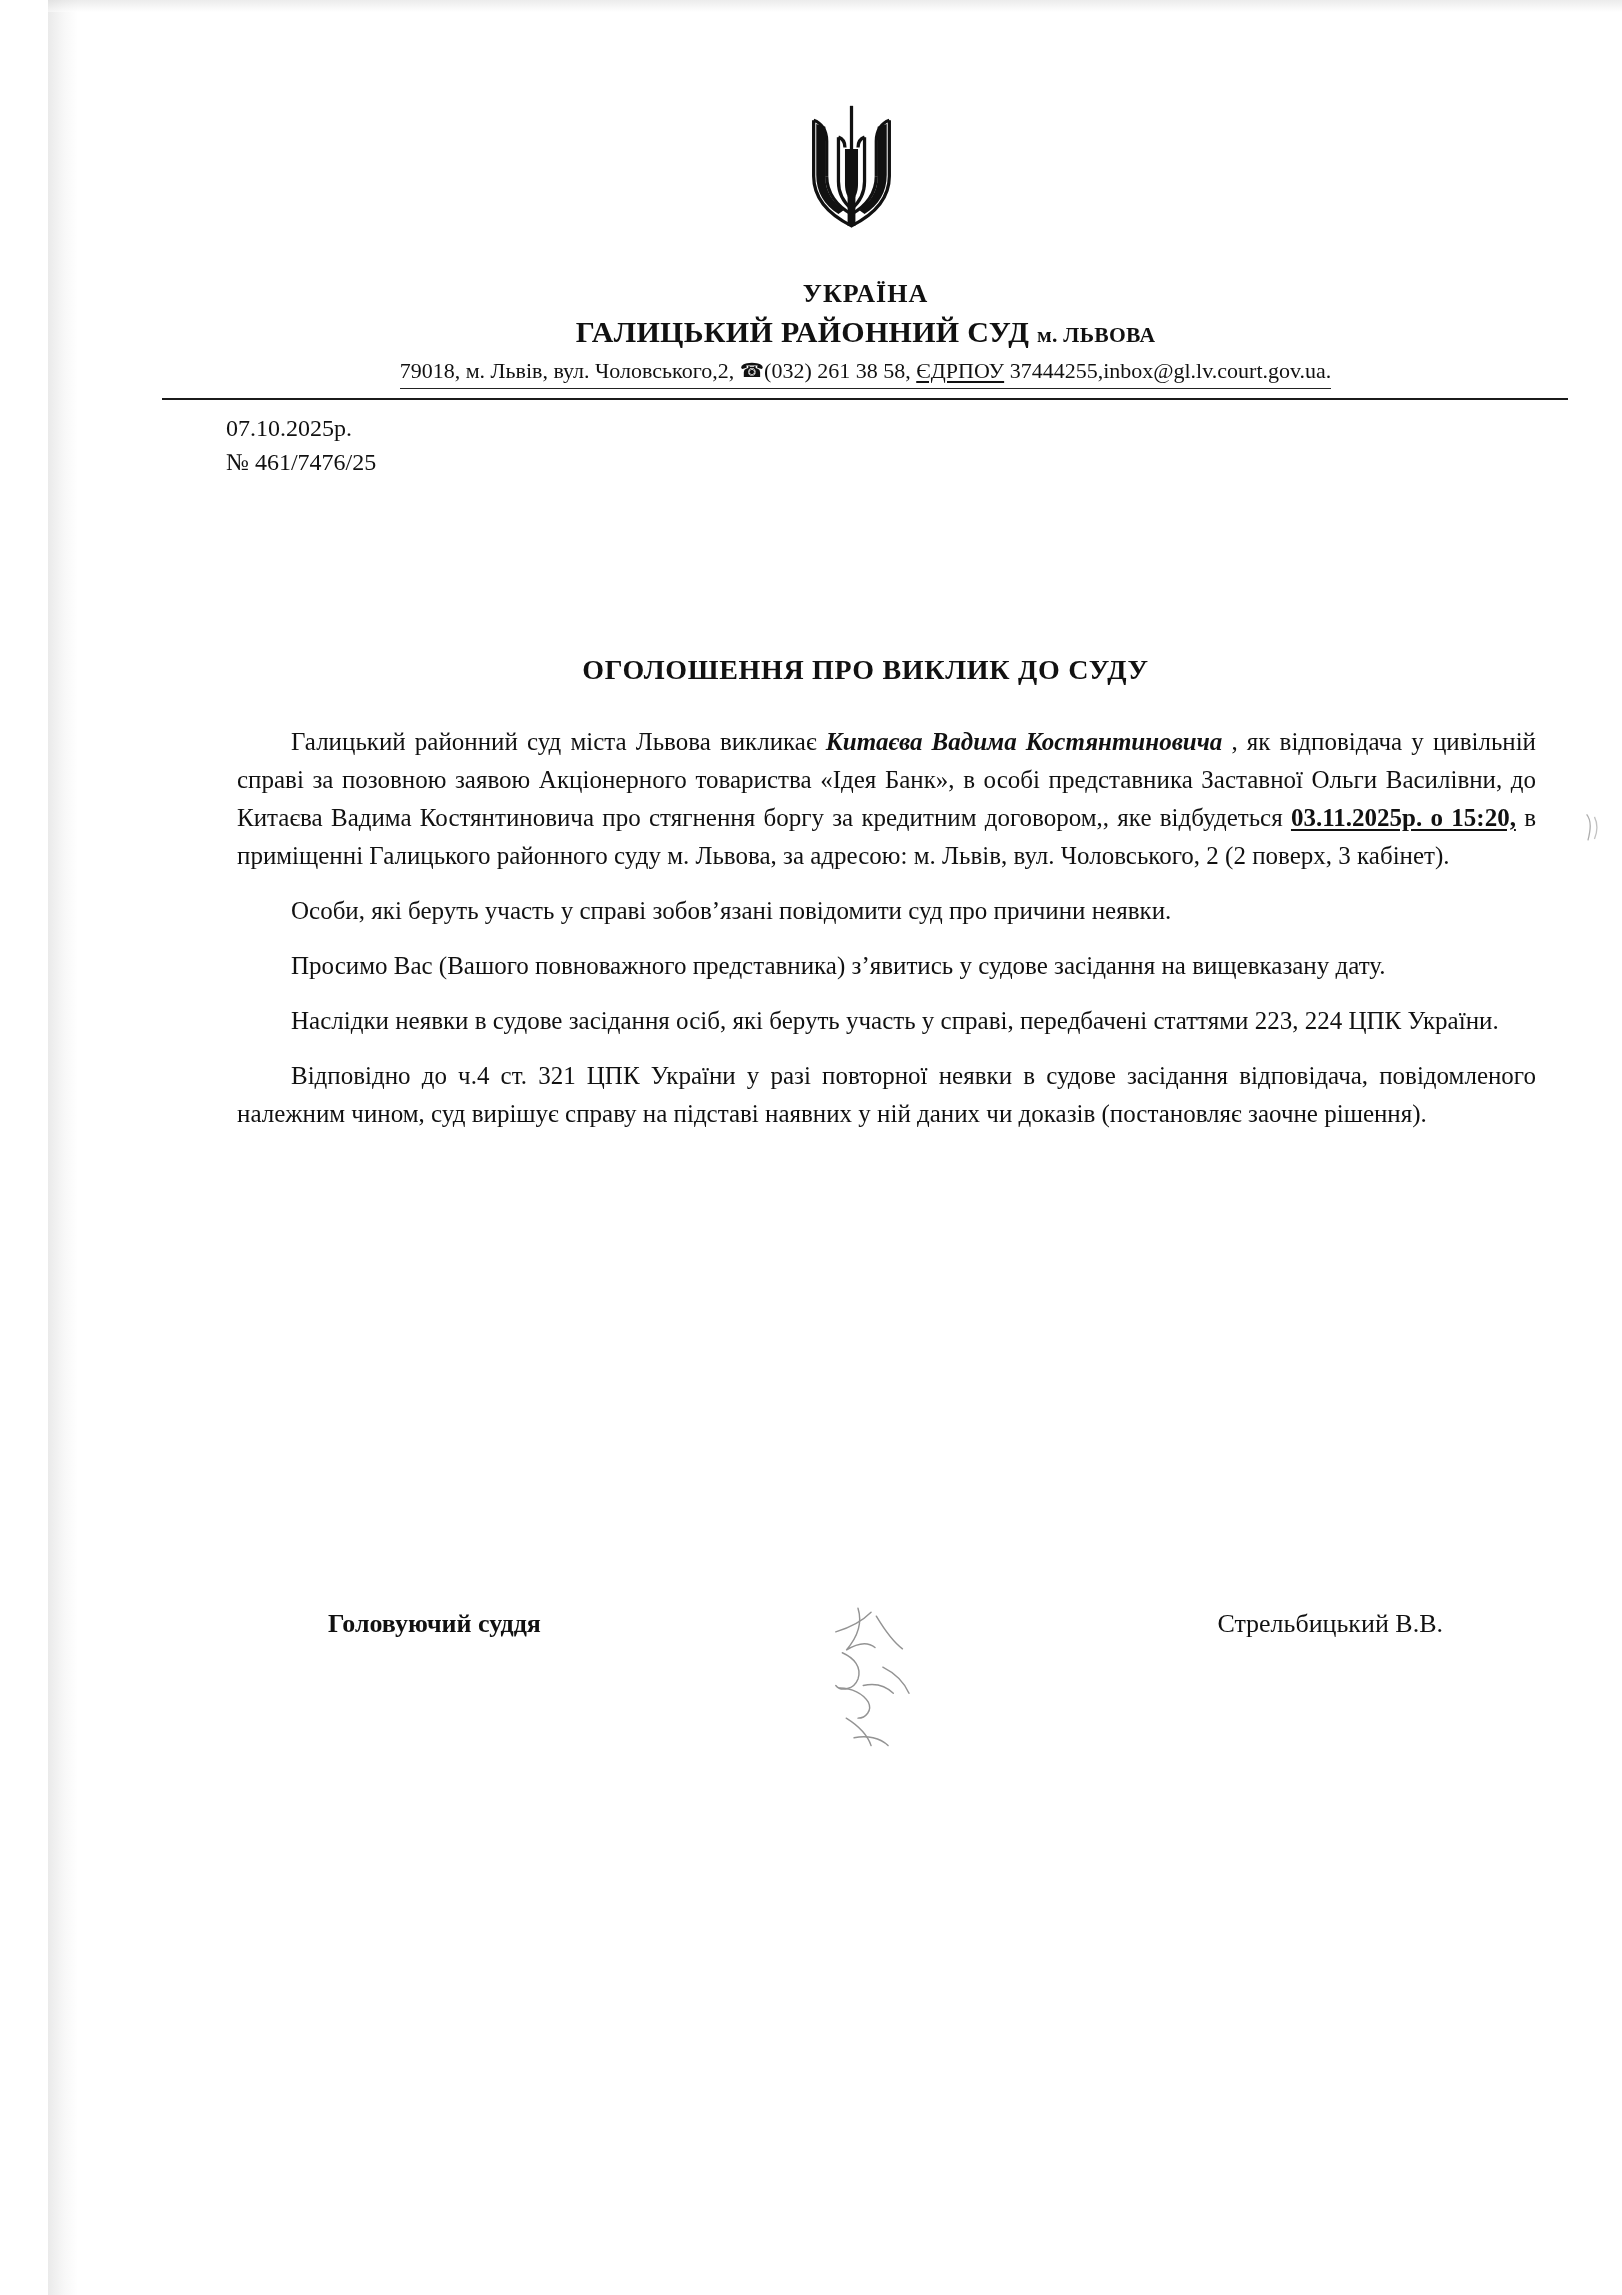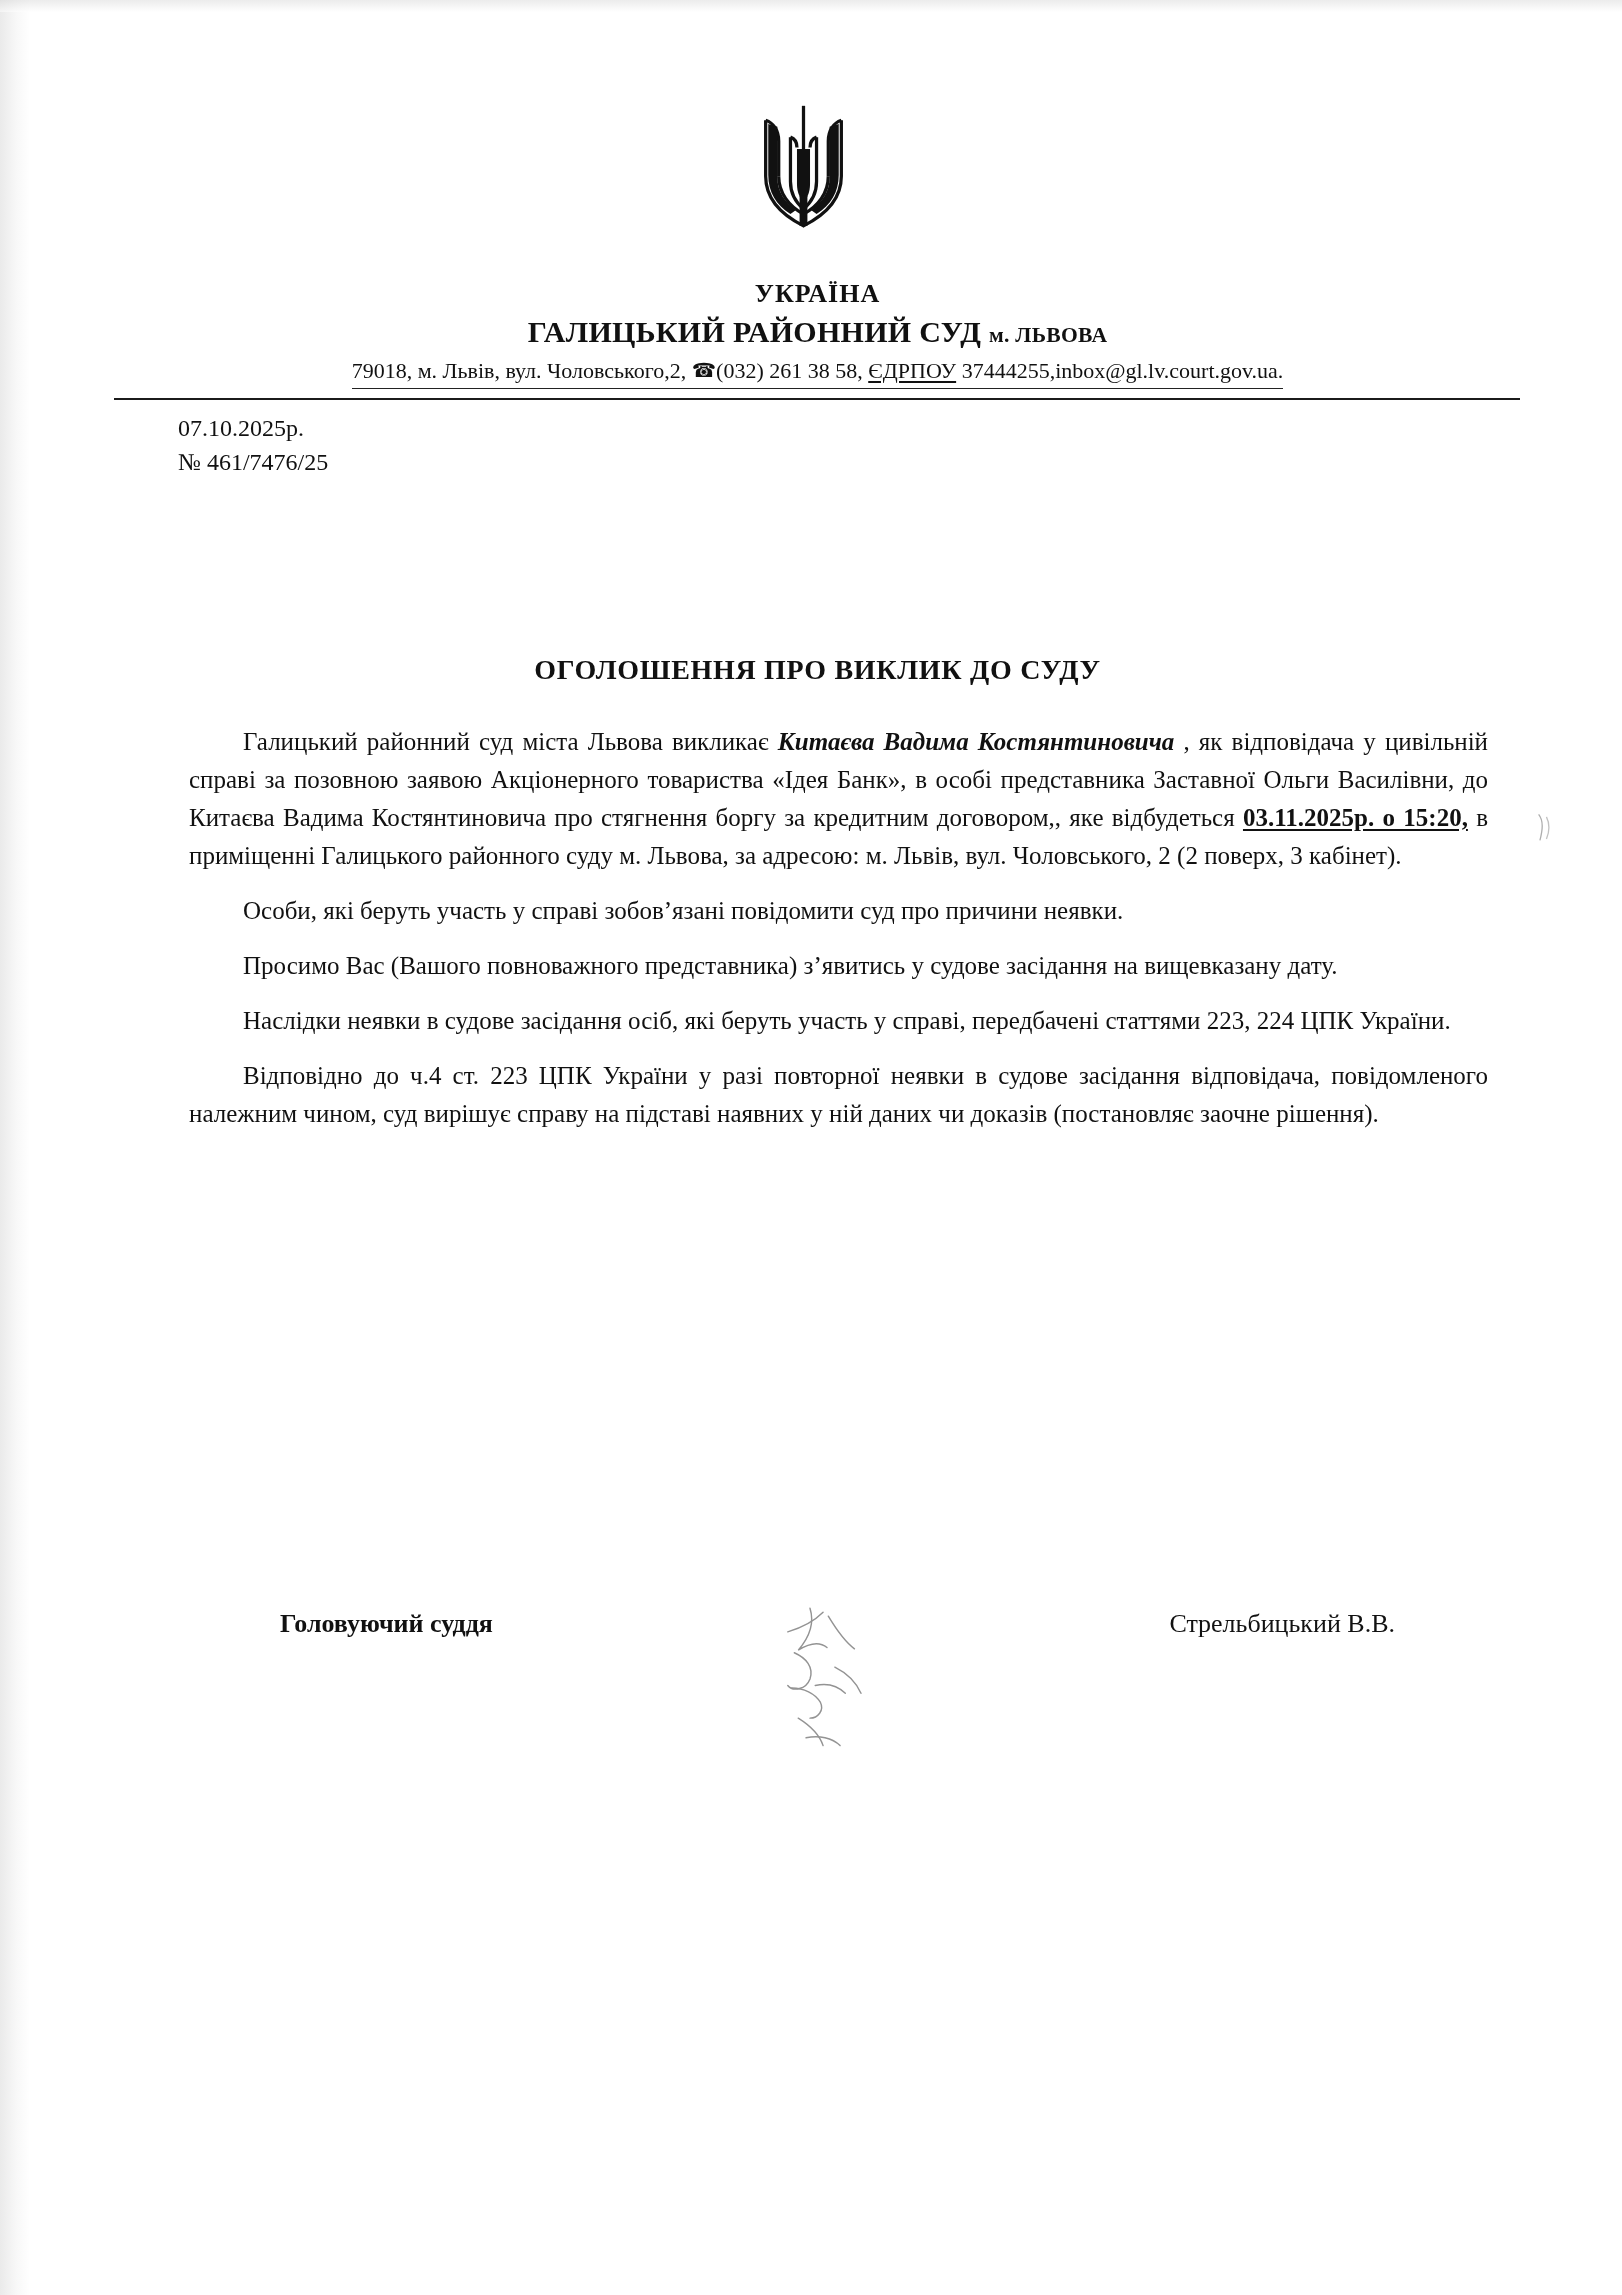--- a/index.html
+++ b/index.html
@@ -13,20 +13,21 @@
     position: relative;
     font-family: "Liberation Serif", serif;
     color: #111111;
     overflow: hidden;
   }
 
   .page {
     position: absolute;
     inset: 0;
     padding: 2px;
+    margin-left: 48px;
   }
 
   
   .scan-edge-left {
     position: absolute;
     left: 0;
     top: 0;
     width: 30px;
     height: 2295px;
     background: linear-gradient(90deg, #d9d9d9 0%, #f2f2f2 55%, #ffffff 100%);
@@ -233,21 +234,21 @@
     <div>№ 461/7476/25</div>
   </div>
 
   <div class="doc-title">ОГОЛОШЕННЯ ПРО ВИКЛИК ДО СУДУ</div>
 
   <div class="body-text">
     <p><span>Галицький районний суд міста Львова викликає </span><span class="bi">Китаєва Вадима Костянтиновича </span><span>, як відповідача у  цивільній справі за позовною заявою Акціонерного товариства «Ідея Банк», в особі представника Заставної Ольги Василівни, до Китаєва Вадима Костянтиновича  про стягнення боргу за кредитним договором,, яке відбудеться </span><span class="bu">03.11.2025р.  о  15:20,</span><span> в приміщенні Галицького районного суду м. Львова, за адресою: м. Львів, вул. Чоловського, 2 (2 поверх, 3 кабінет).</span></p>
     <p>Особи, які беруть участь у справі зобов’язані повідомити суд про причини неявки.</p>
     <p>Просимо Вас (Вашого повноважного представника) з’явитись у судове засідання на вищевказану дату.</p>
     <p>Наслідки неявки в  судове засідання осіб, які беруть участь у справі, передбачені статтями 223, 224 ЦПК України.</p>
-    <p class="last">Відповідно до ч.4 ст. 223 ЦПК України  у разі повторної неявки в судове засідання відповідача, повідомленого належним чином, суд вирішує справу на підставі наявних у ній даних чи доказів (постановляє заочне рішення).</p>
+    <p class="last">Відповідно до ч.4 ст. 321 ЦПК України  у разі повторної неявки в судове засідання відповідача, повідомленого належним чином, суд вирішує справу на підставі наявних у ній даних чи доказів (постановляє заочне рішення).</p>
   </div>
 
   <div class="margin-mark">
     <svg viewBox="0 0 26 46" width="17" height="30" aria-hidden="true">
       <path d="M4 2 C12 12 10 26 6 42" stroke="#777" stroke-width="2" fill="none"></path>
       <path d="M16 6 C22 18 20 30 16 40" stroke="#999" stroke-width="2" fill="none"></path>
     </svg>
   </div>
 
   <div class="signature-row">

